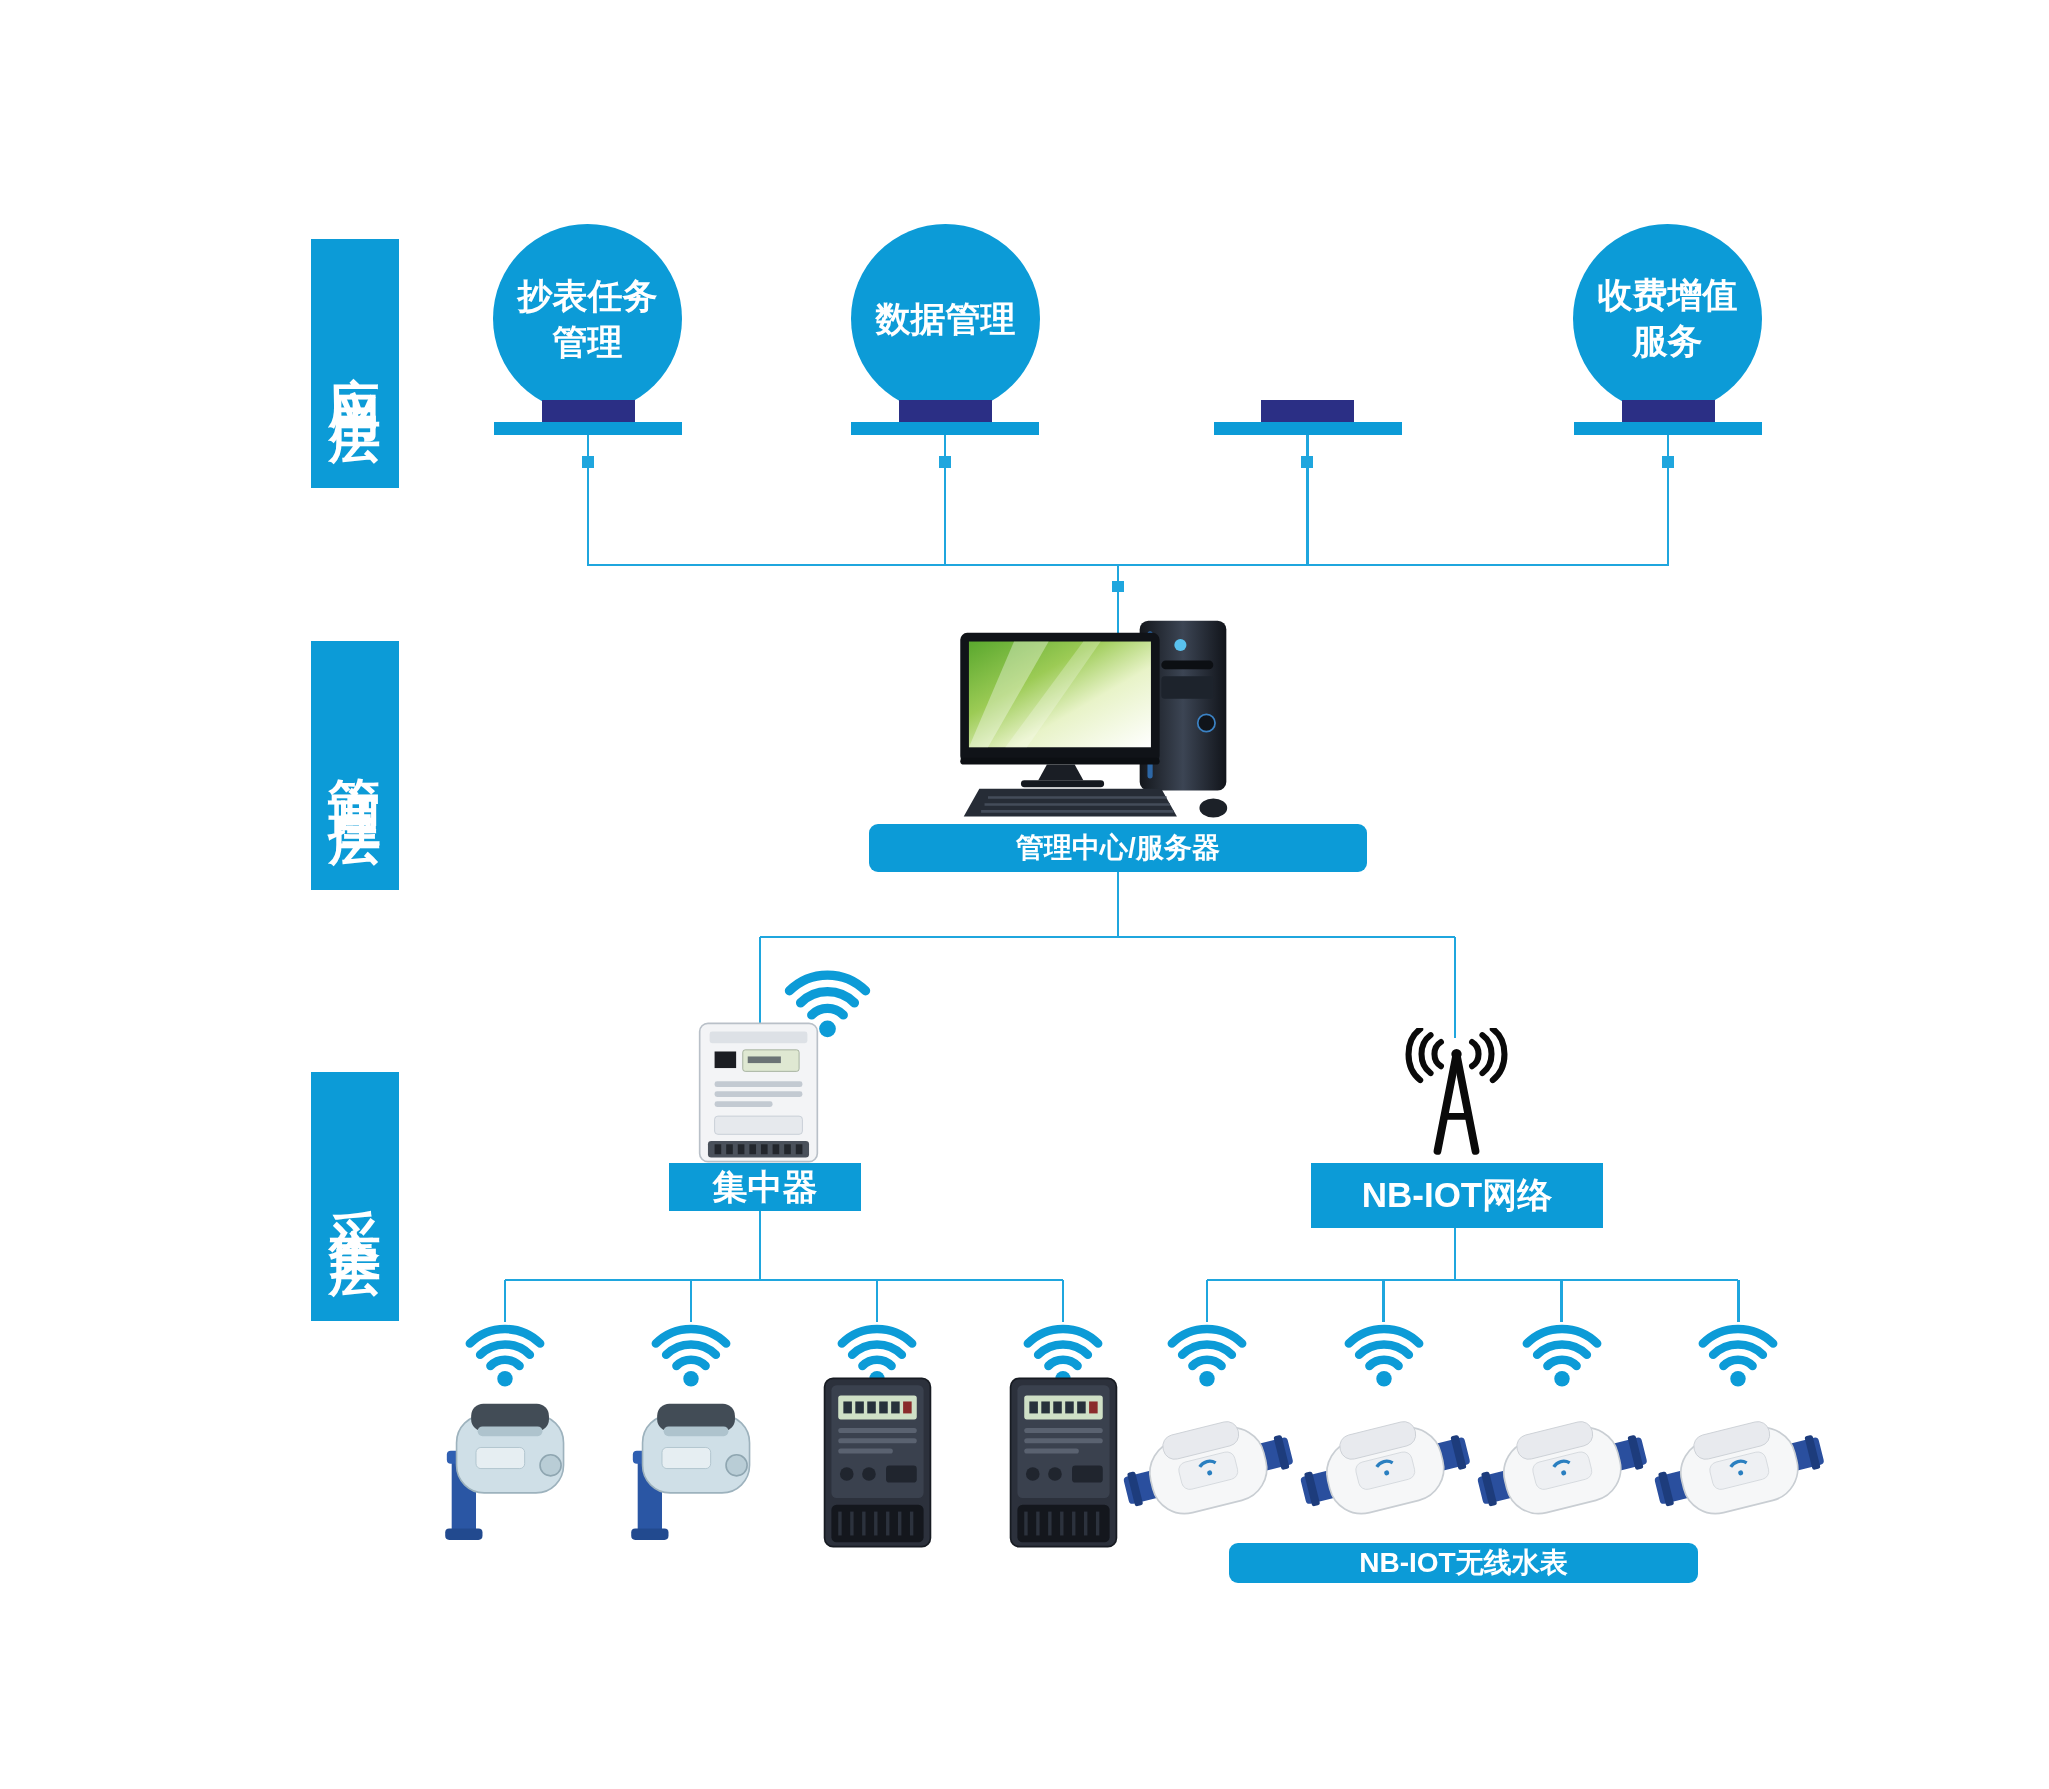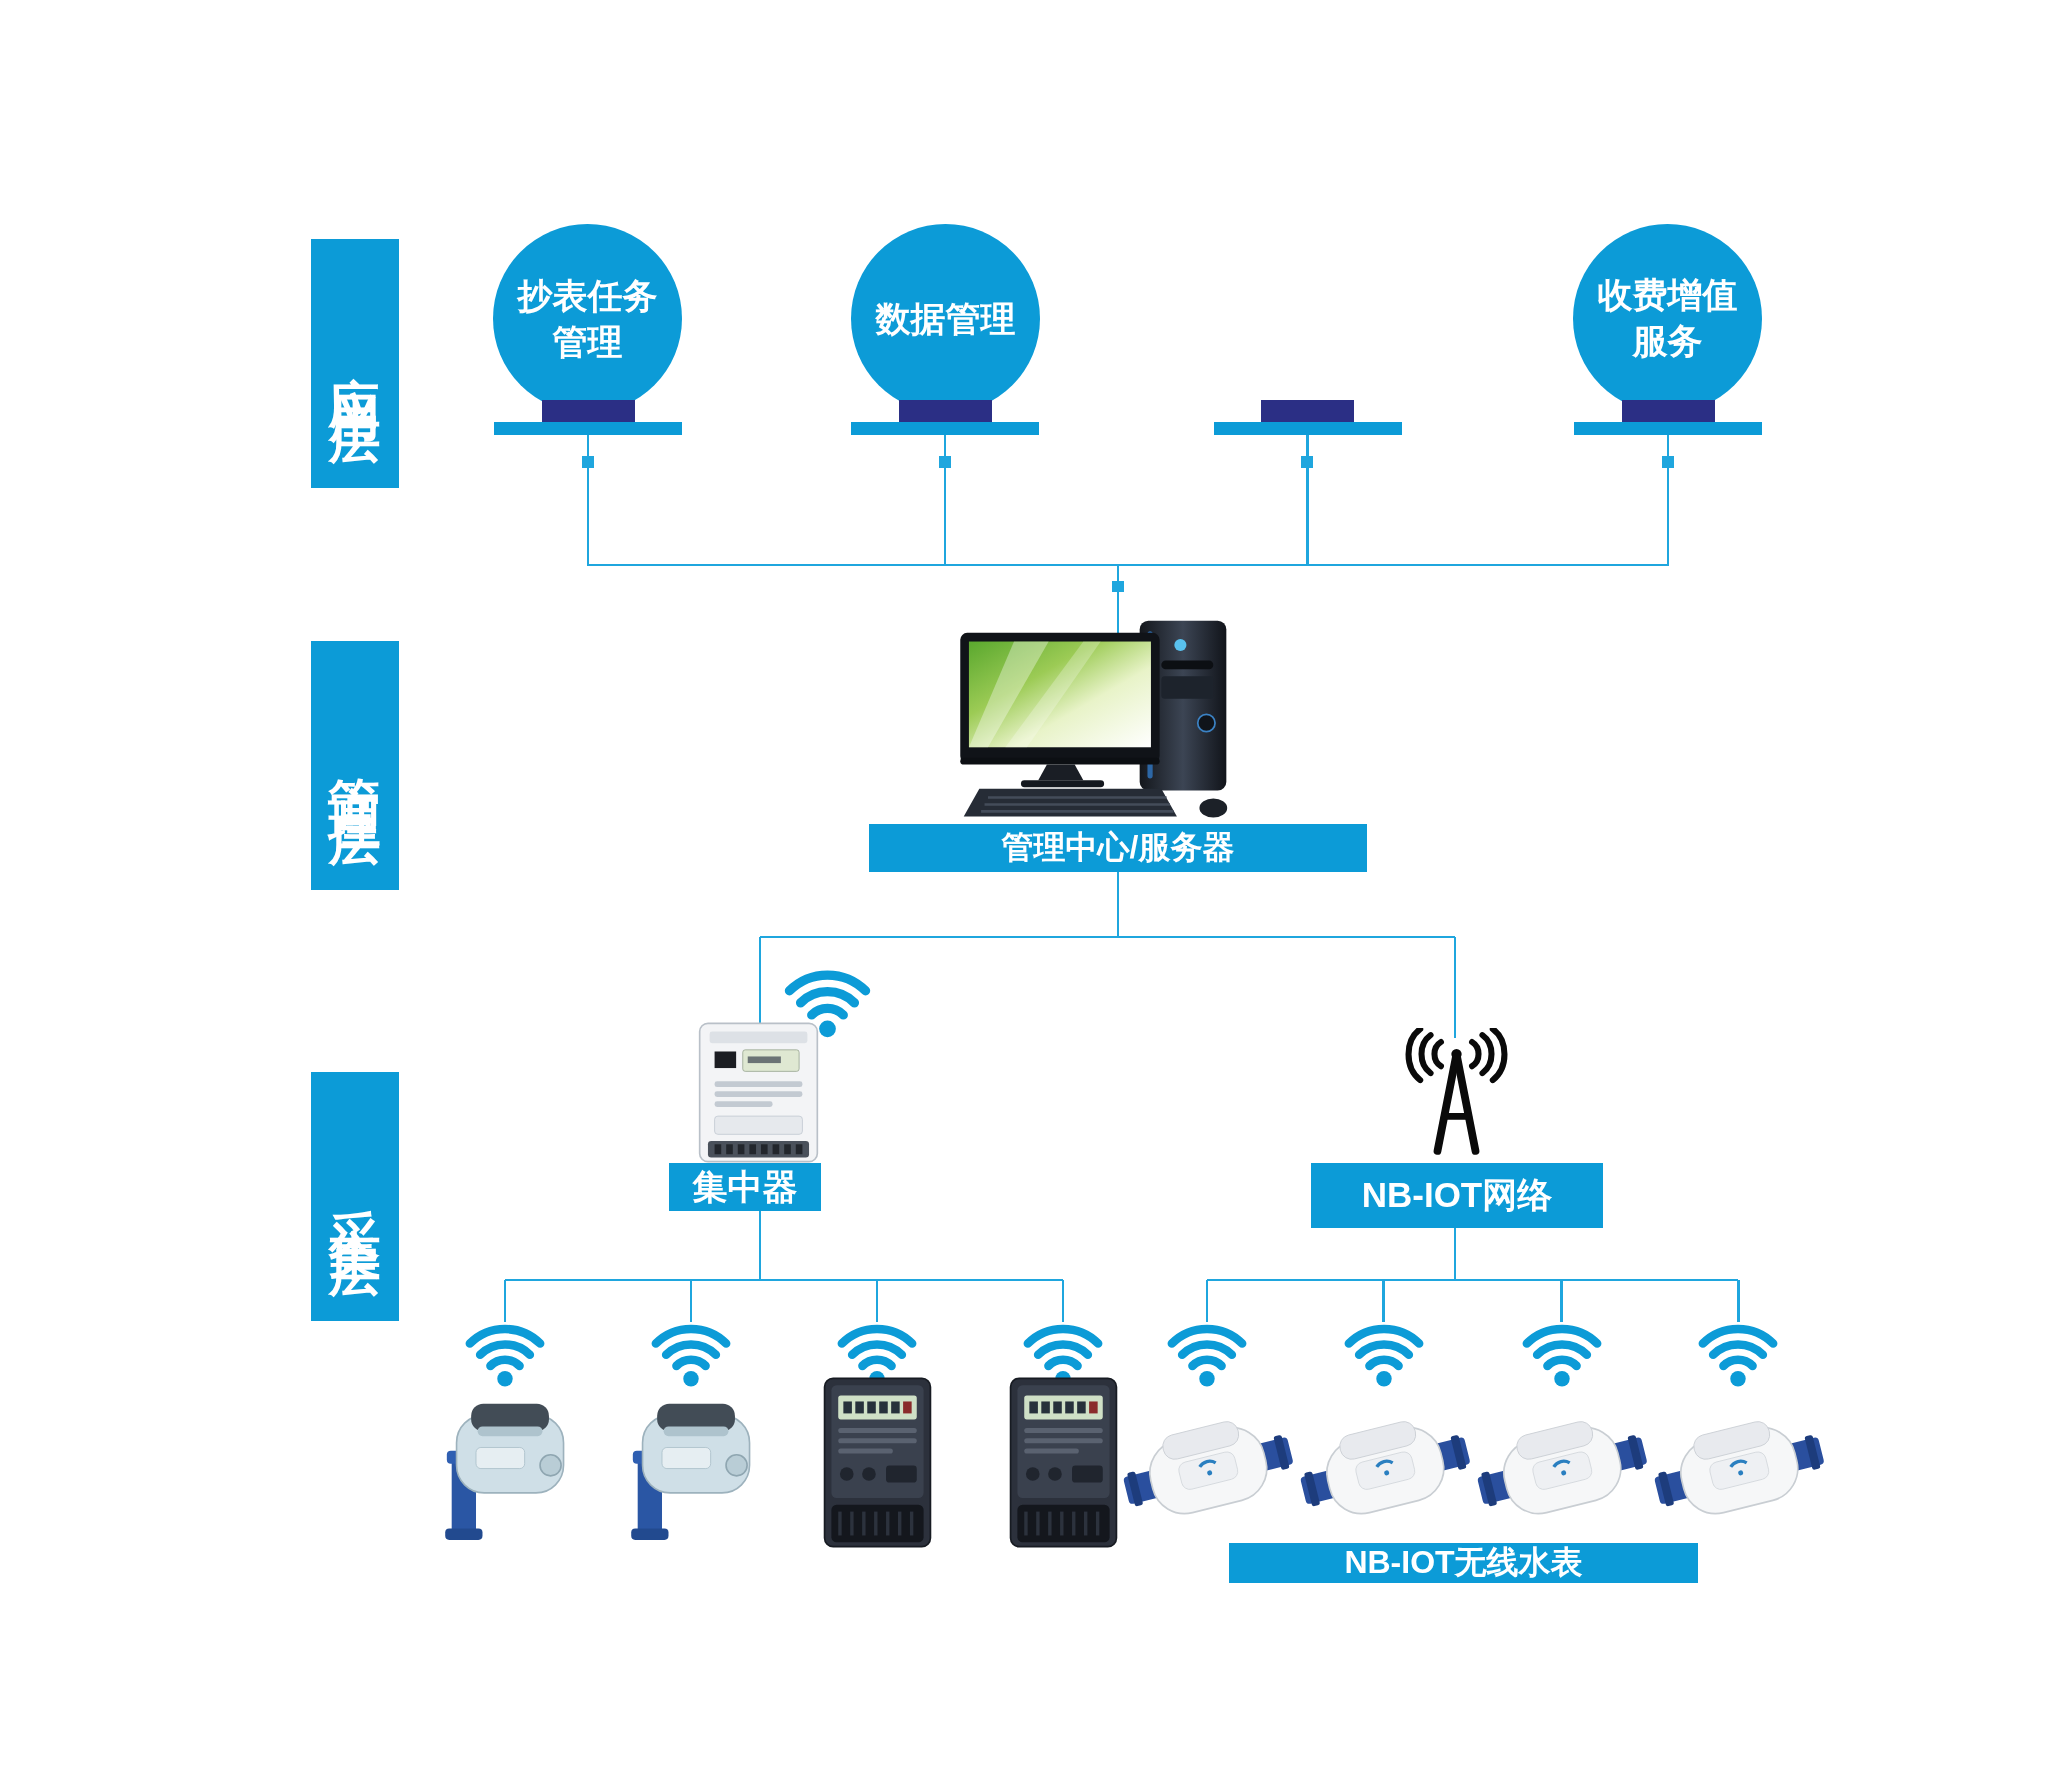--- a/index.html
+++ b/index.html
@@ -23,21 +23,21 @@
     text-align: center; font-weight: bold; font-size: 35px; line-height: 1.3;
     white-space: pre-line;
   }
   .ped-top { position: absolute; width: 93px; height: 21.6px; background: #2b2f85; }
   .ped-base { position: absolute; width: 188px; height: 13.3px; background: #0c9bd7; }
 
   .bar {
     position: absolute; background: #0c9bd7; color: #ffffff; font-weight: bold;
     display: flex; align-items: center; justify-content: center; font-size: 35px;
   }
-  .bar.big { font-size: 32px; }
+  .bar.big { font-size: 28px; border-radius: 9px; }
 
   .wifi { position: absolute; color: #0c9bd7; }
   .devimg { position: absolute; }
 </style>
 </head>
 <body>
 
 <svg width="0" height="0" style="position:absolute" aria-hidden="true">
   <defs>
     <linearGradient id="screenGrad" x1="0" y1="0" x2="1" y2="1">
@@ -231,21 +231,21 @@
       <use href="#sym-computer"></use>
     </svg>
   <div class="bar big" style="left:869px; top:824px; width:498px; height:48px;">管理中心/服务器</div>
 
   <svg class="wifi devimg" style="left:781px; top:962px;" width="93" height="78" viewBox="0 0 100 84">
       <use href="#sym-wifi"></use>
     </svg>
   <svg class="devimg" style="left:696px; top:1020px;" width="125" height="145" viewBox="0 0 150 175">
       <use href="#sym-concentrator"></use>
     </svg>
-  <div class="bar" style="left:669px; top:1163px; width:152px; height:48px;">集中器</div>
+  <div class="bar" style="left:669px; top:1163px; width:192px; height:48px;">集中器</div>
 
   <svg class="devimg" style="left:1396px; top:1028px;" width="121" height="130" viewBox="0 0 140 150">
       <use href="#sym-antenna"></use>
     </svg>
   <div class="bar" style="left:1311px; top:1163px; width:292px; height:65px;text-align:right;">NB-IOT网络</div>
 
   <svg class="wifi devimg" style="left:462px;  top:1317px;" width="86" height="72" viewBox="0 0 100 84">
       <use href="#sym-wifi"></use>
     </svg>
   <svg class="wifi devimg" style="left:648px;  top:1317px;" width="86" height="72" viewBox="0 0 100 84">

